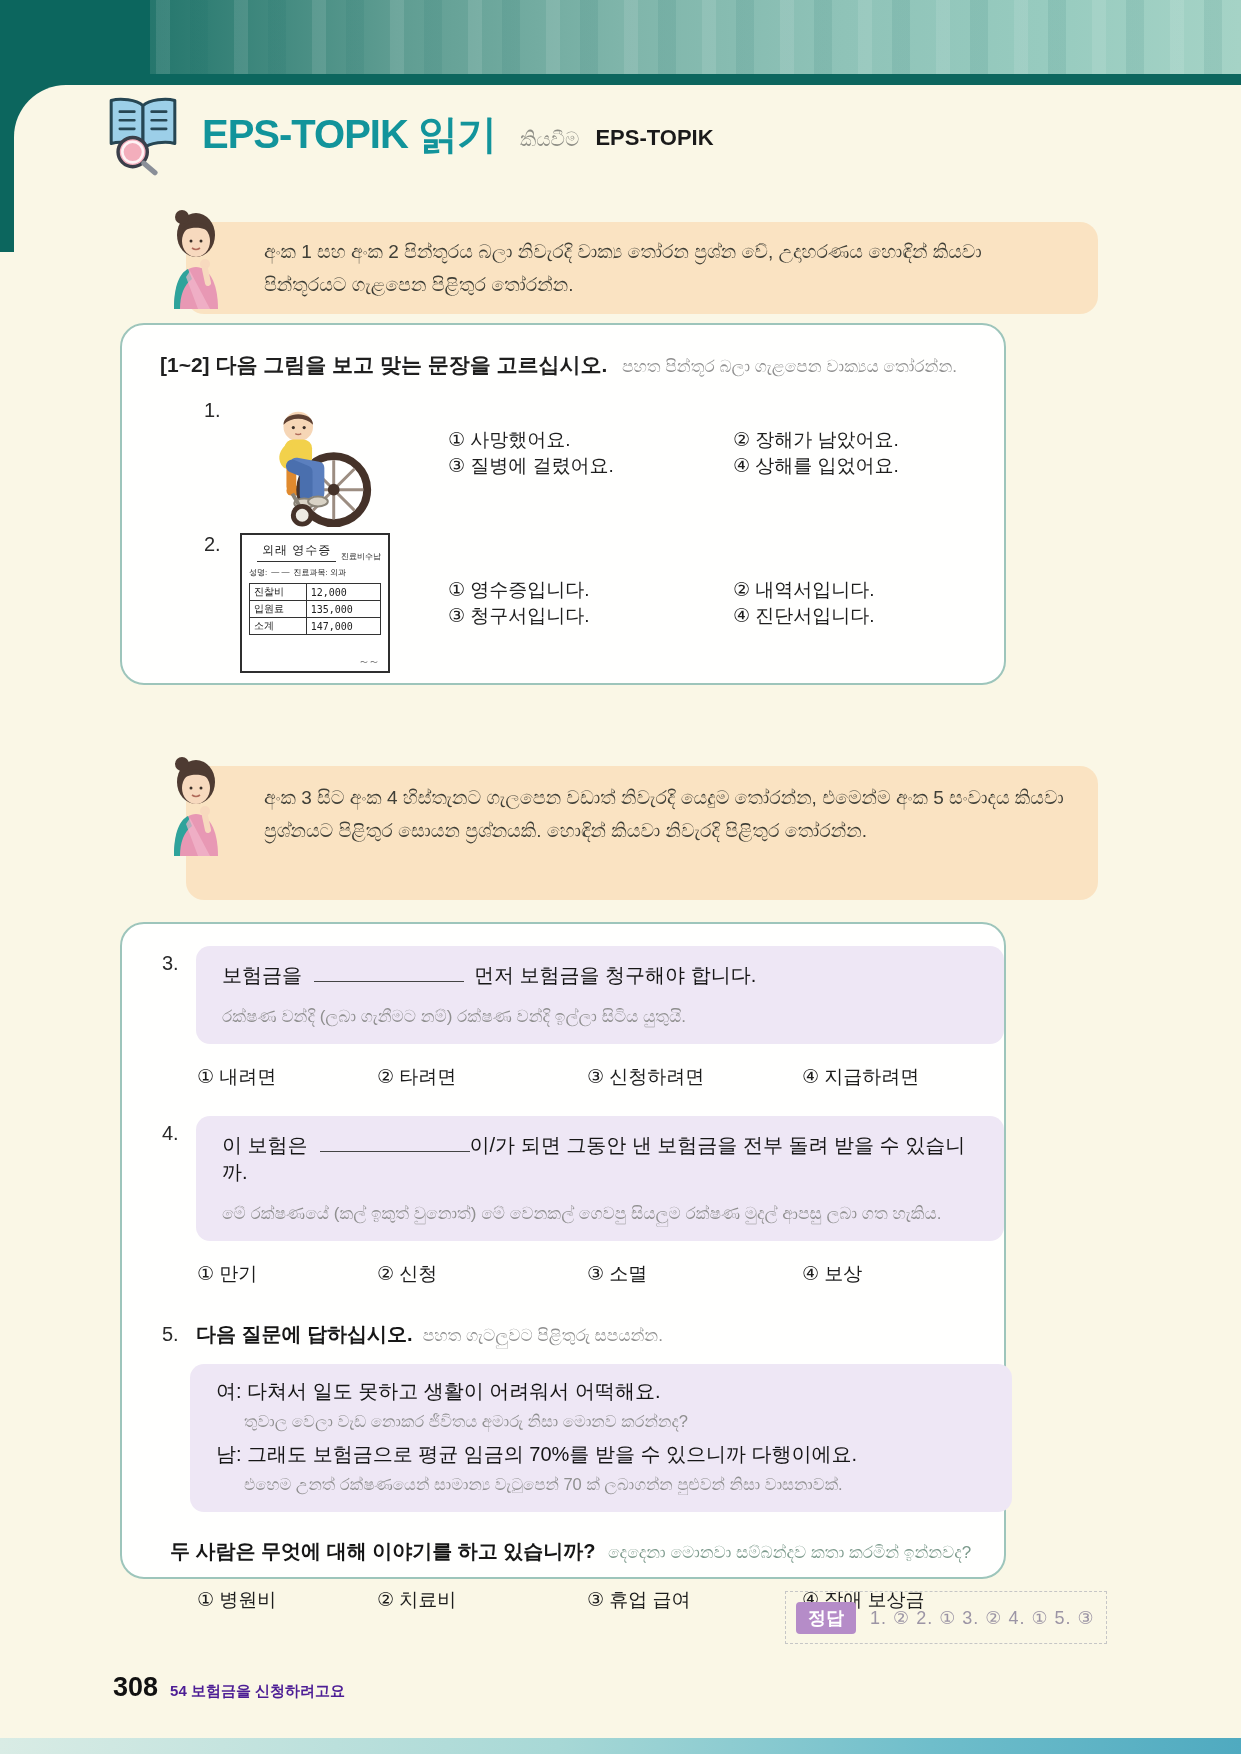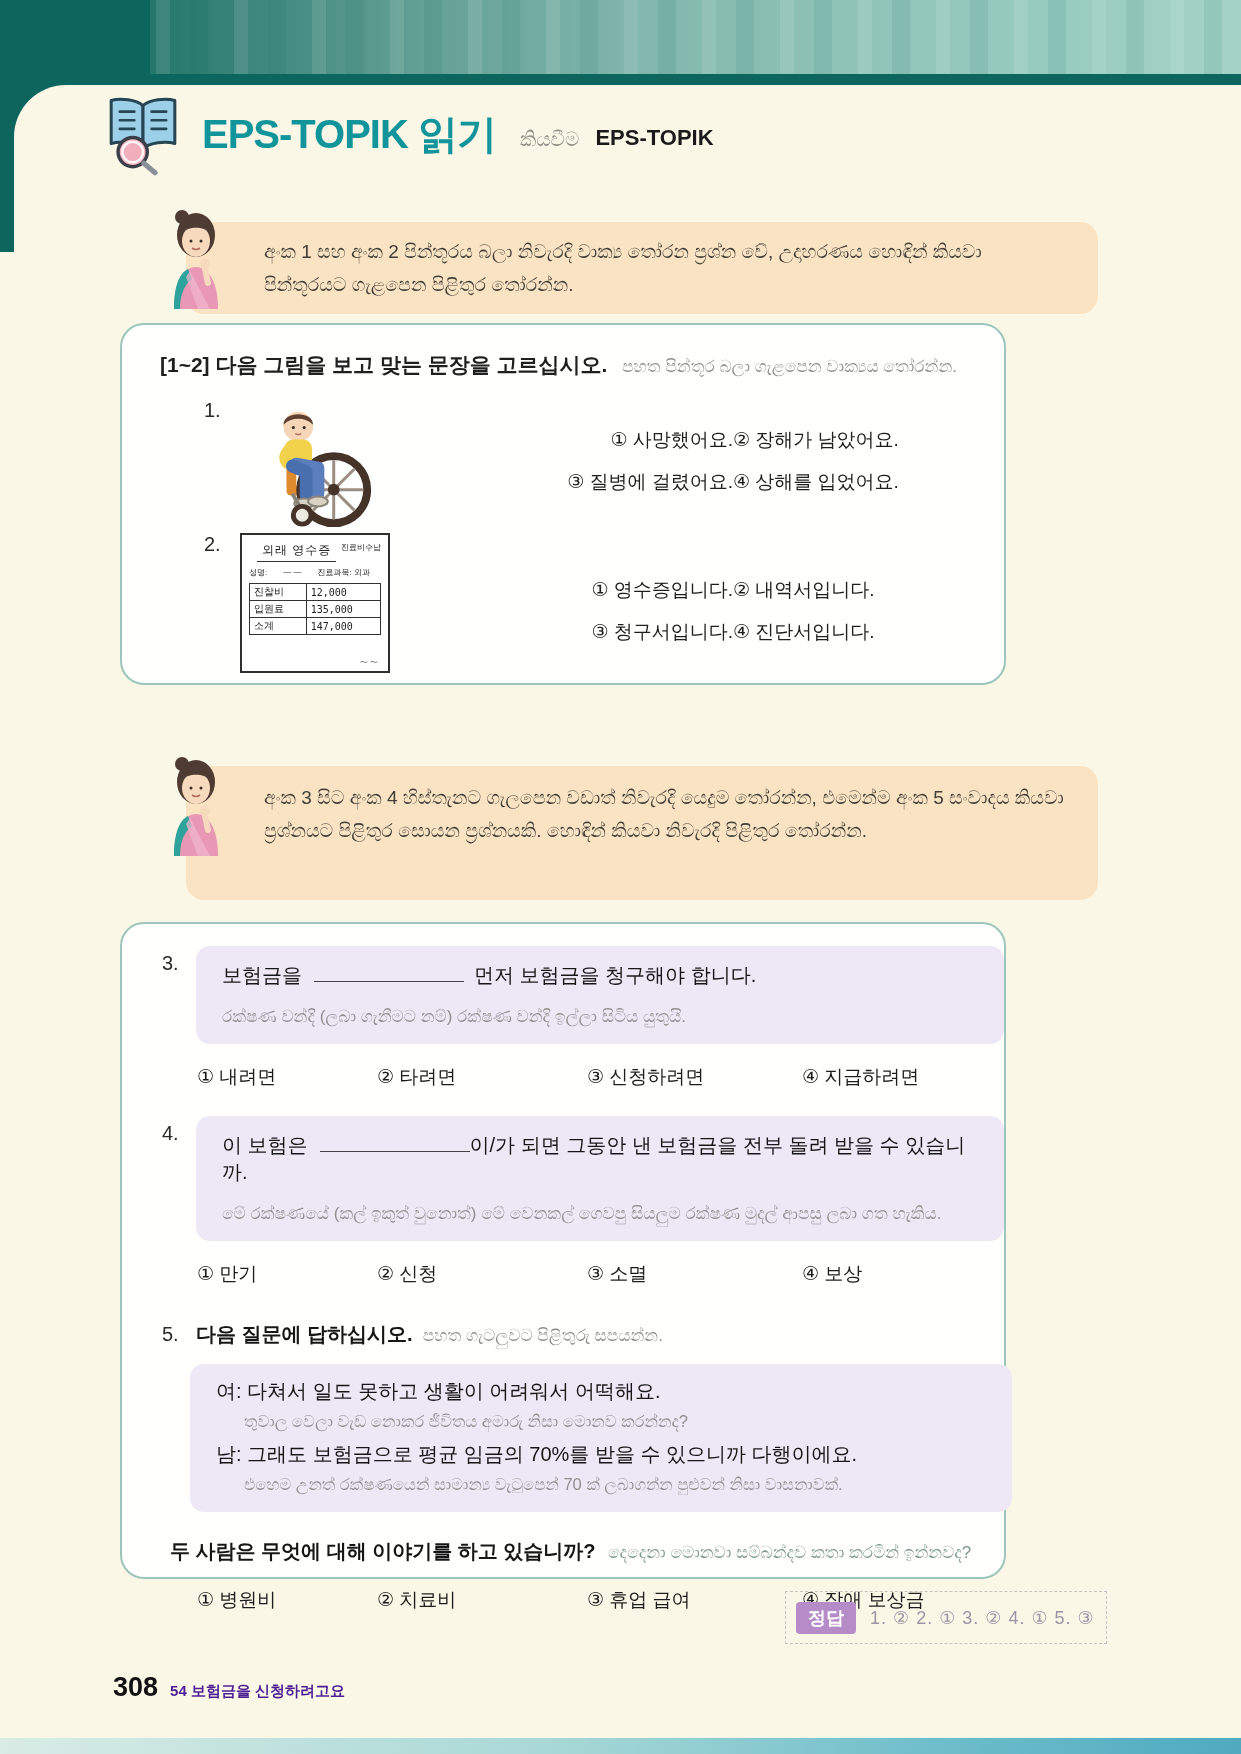--- a/index.html
+++ b/index.html
@@ -38,31 +38,31 @@
     border:2px solid #9DC5BB; border-radius:24px; }
   .box1 { top:323px; height:362px; }
   .box2 { top:922px; height:657px; padding-top:22px; }
   .qhead { padding:26px 20px 0 38px; }
   .qhead .ko { font-size:21px; font-weight:bold; color:#1F1F1F; }
   .qhead .si { font-size:17px; color:#8F8F8F; margin-left:10px; }
   .item { display:flex; margin-top:20px; padding-left:82px; align-items:flex-start; }
   .item2 { margin-top:0; }
   .qnum { font-size:20px; color:#2A2A2A; width:36px; flex:none; }
   .illus { width:150px; height:130px; flex:none; margin-top:4px; }
-  .opts2 { display:grid; grid-template-columns:285px auto; row-gap:16px;
-    margin-left:58px; margin-top:28px; font-size:19px; color:#1E1E1E;text-align:right; }
+  .opts2 { display:grid; grid-template-columns:285px auto; row-gap:0;
+    margin-left:58px; margin-top:28px; font-size:19px; color:#1E1E1E; }
   .item2 .opts2 { margin-top:44px; }
 
   
   .receipt { width:150px; height:140px; flex:none; border:2px solid #2F2F2F; background:#FFF;
     padding:7px 7px 5px; font-size:11px; color:#222; position:relative; }
-  .r-top { display:flex; justify-content:space-between; align-items:flex-start; }
+  .r-top { display:flex; justify-content:space-between; align-items:flex-end; }
   .r-title { font-size:12px; border-bottom:1.5px solid #333; padding:0 5px 2px; letter-spacing:1px; margin-left:8px; white-space:nowrap; }
   .r-corner { font-size:8px; white-space:nowrap; }
-  .r-line { margin-top:5px; font-size:8px; display:flex; gap:16px; white-space:nowrap; }
+  .r-line { margin-top:5px; font-size:8px; display:flex; gap:4px; white-space:nowrap; }
   .r-table { width:100%; border-collapse:collapse; margin-top:5px;border-radius:12px; }
   .r-table td { border:1.5px solid #333; padding:1px 4px; font-size:10px; }
   .r-table td.amt { font-family:"DejaVu Sans Mono",monospace; }
   .r-scribble { position:absolute; right:8px; bottom:3px; font-size:8px; color:#666; letter-spacing:2px; }
 
   
   .qrow { display:flex; padding-left:40px; }
   .qrow .qnum { width:34px; padding-top:6px; }
   .pbox { background:#EEE7F5; border-radius:14px; width:822px; padding:16px 26px 14px; }
   .stem-ko { font-size:20px; color:#161616; }

